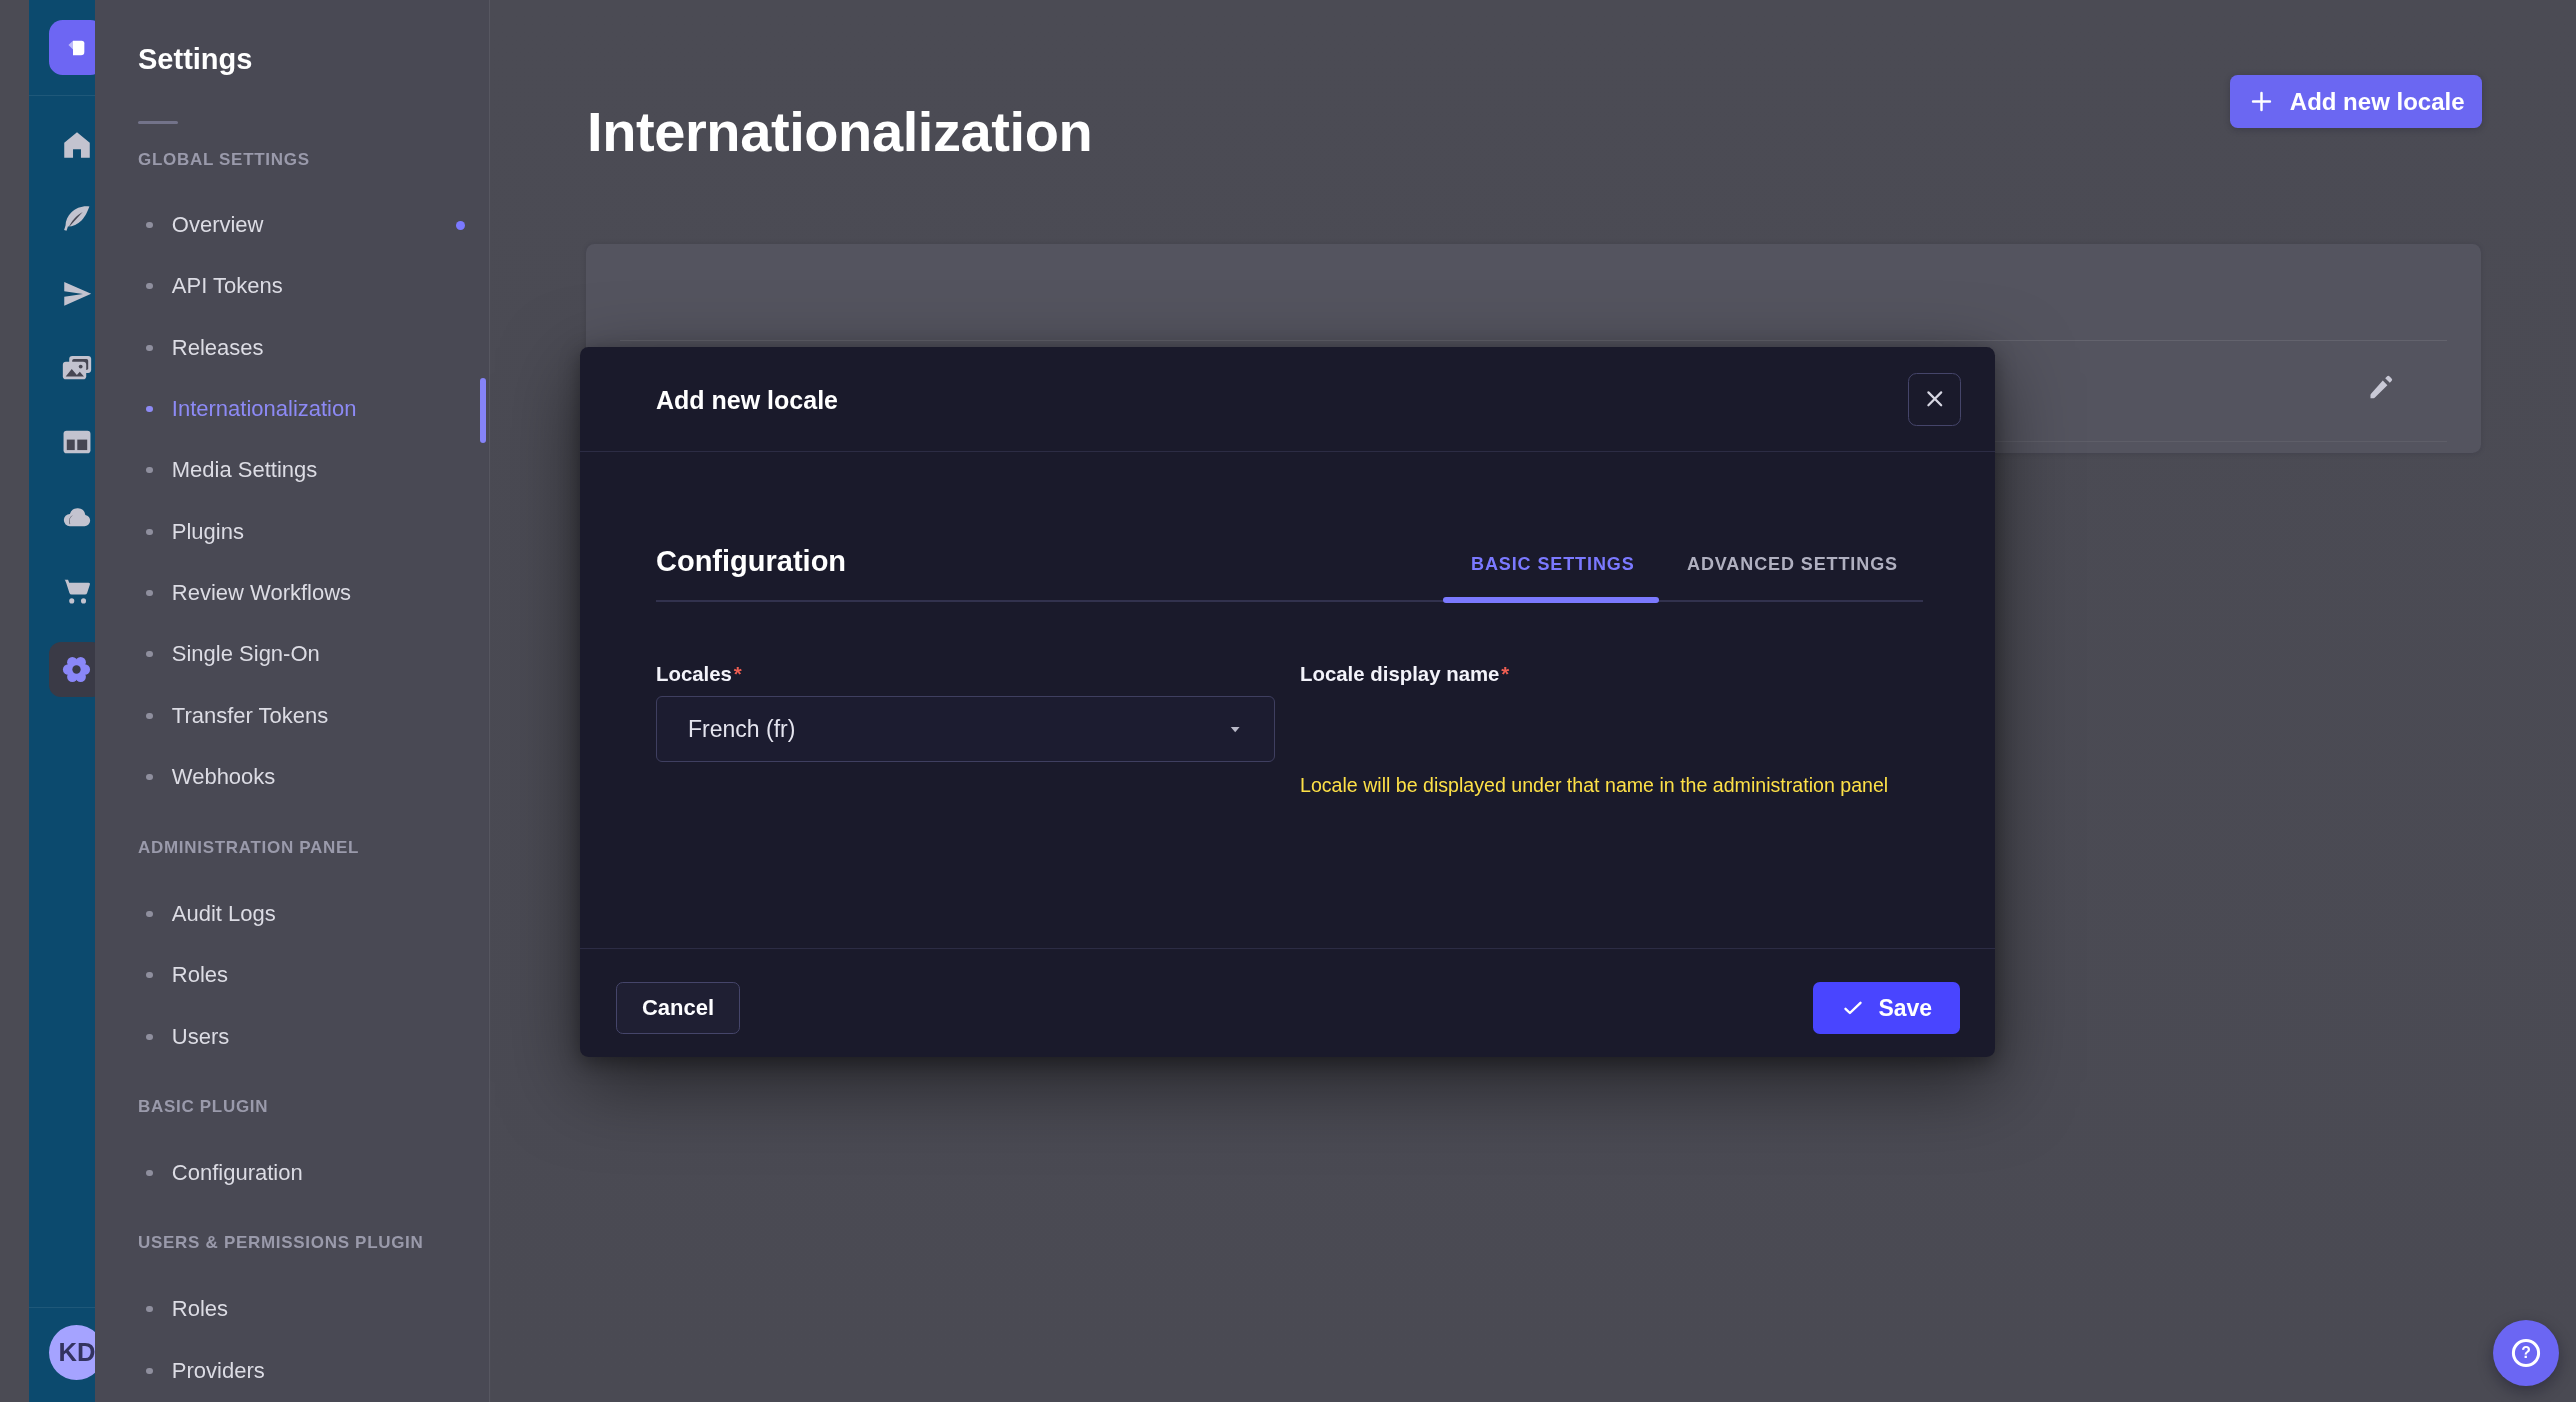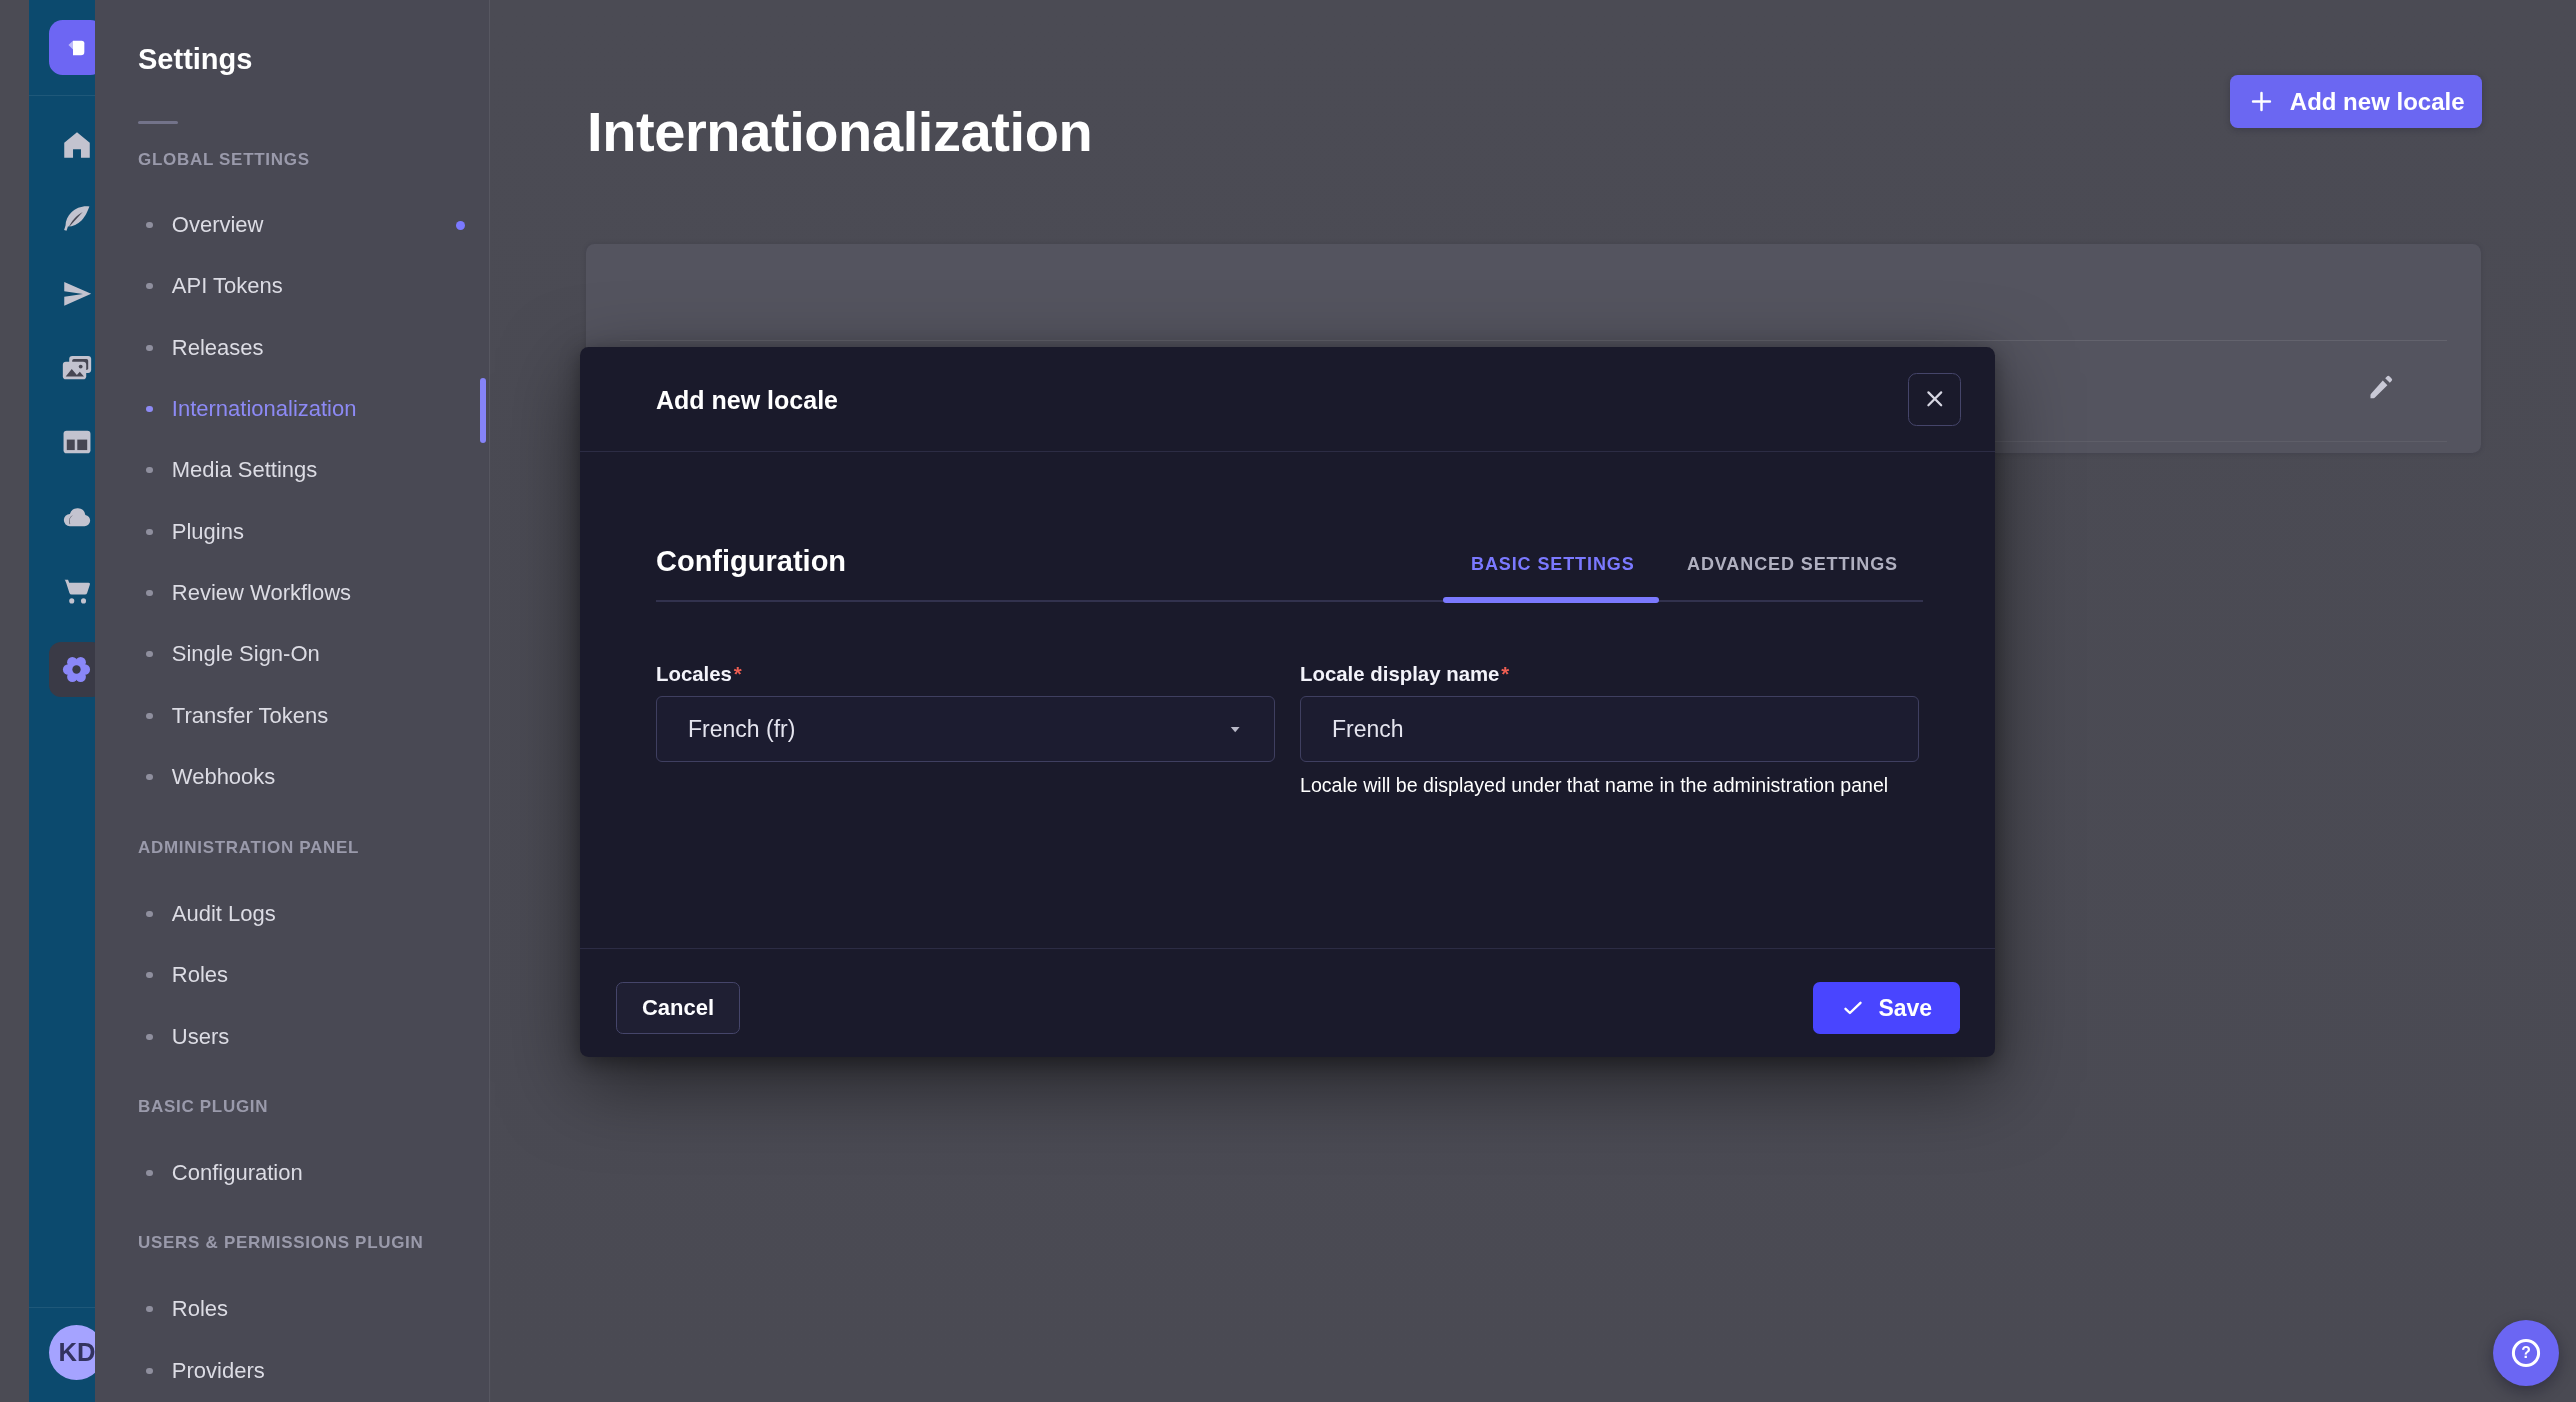--- a/index.html
+++ b/index.html
@@ -48,21 +48,21 @@
   .tab.adv{left:1107px;color:#b0b0c0;}
   .tab-track{position:absolute;left:76px;top:253px;width:1267px;height:1.7px;background:#32324e;}
   .tab-active-bar{position:absolute;left:863px;top:250px;width:216px;height:6px;border-radius:3.4px;background:#7b79ff;}
   .f-label{position:absolute;top:316px;font-size:20.4px;font-weight:700;color:#f3f3fa;}
   .f-label .req{color:#ee5e52;margin-left:1.7px;}
   .f-box{position:absolute;top:349px;width:619px;height:66px;border:0.9px solid #3f3f60;border-radius:6px;background:#1c1c30;display:flex;align-items:center;}
   .f-box.select{left:76px;justify-content:space-between;padding:0 29px 0 31px;cursor:pointer;}
   .f-box.input{left:720px;padding:0;}
   .f-box .val{font-size:23px;color:#e4e4ee;}
   .f-box input{width:100%;height:100%;background:transparent;border:none;outline:none;color:#e4e4ee;font-size:23px;padding:0 31px;}
-  .f-hint{position:absolute;left:720px;top:424px;width:630px;font-size:19.6px;line-height:28px;color:#ffffff;}
+  .f-hint{position:absolute;left:720px;top:424px;width:630px;font-size:19.6px;line-height:28px;color:#fde047;}
   .m-footer-div{position:absolute;left:0;right:0;top:601px;height:0.9px;background:#2c2c44;}
   .btn-cancel{position:absolute;left:36px;top:635px;width:124px;height:52px;border-radius:6.8px;background:#1f1f33;border:0.9px solid #45456a;color:#fdfdff;font-size:22px;font-weight:700;cursor:pointer;}
   .btn-save{position:absolute;left:1233px;top:635px;width:147px;height:52px;border:none;border-radius:6.8px;background:#4945ff;color:#fff;font-size:23px;font-weight:700;display:flex;align-items:center;justify-content:center;gap:13.6px;cursor:pointer;}
 
   
   .fab{position:absolute;left:2493px;top:1320px;width:66px;height:66px;border-radius:50%;border:none;background:#6b66f3;display:flex;align-items:center;justify-content:center;cursor:pointer;box-shadow:0 5.1px 15.3px rgba(10,10,30,.35);}
 </style>
 </head>
 <body>
 
@@ -270,23 +270,20 @@
     <div class="f-box select">
       <span class="val">French (fr)</span>
       <svg width="20.4" height="20.4" viewBox="0 0 24 24">
           <path d="M6.8 9.5h10.4L12 15.6z" fill="#b9b9c8"></path>
         </svg>
     </div>
 
     <div class="f-label" style="left:720px">
       <span>Locale display name</span><span class="req">*</span>
     </div>
-    <div class="f-box input">
-      <input type="text" value="French" style="">
-    </div>
     <div class="f-hint">Locale will be displayed under that name in the administration panel</div>
 
     <div class="m-footer-div"></div>
     <button class="btn-cancel">Cancel</button>
     <button class="btn-save">
       <svg width="24" height="24" viewBox="0 0 24 24">
           <path d="M4.5 12.8l4.4 4.2L19.5 6.8" stroke="#ffffff" stroke-width="2.4" fill="none" stroke-linecap="round" stroke-linejoin="round"></path>
         </svg>
       <span>Save</span>
     </button>

